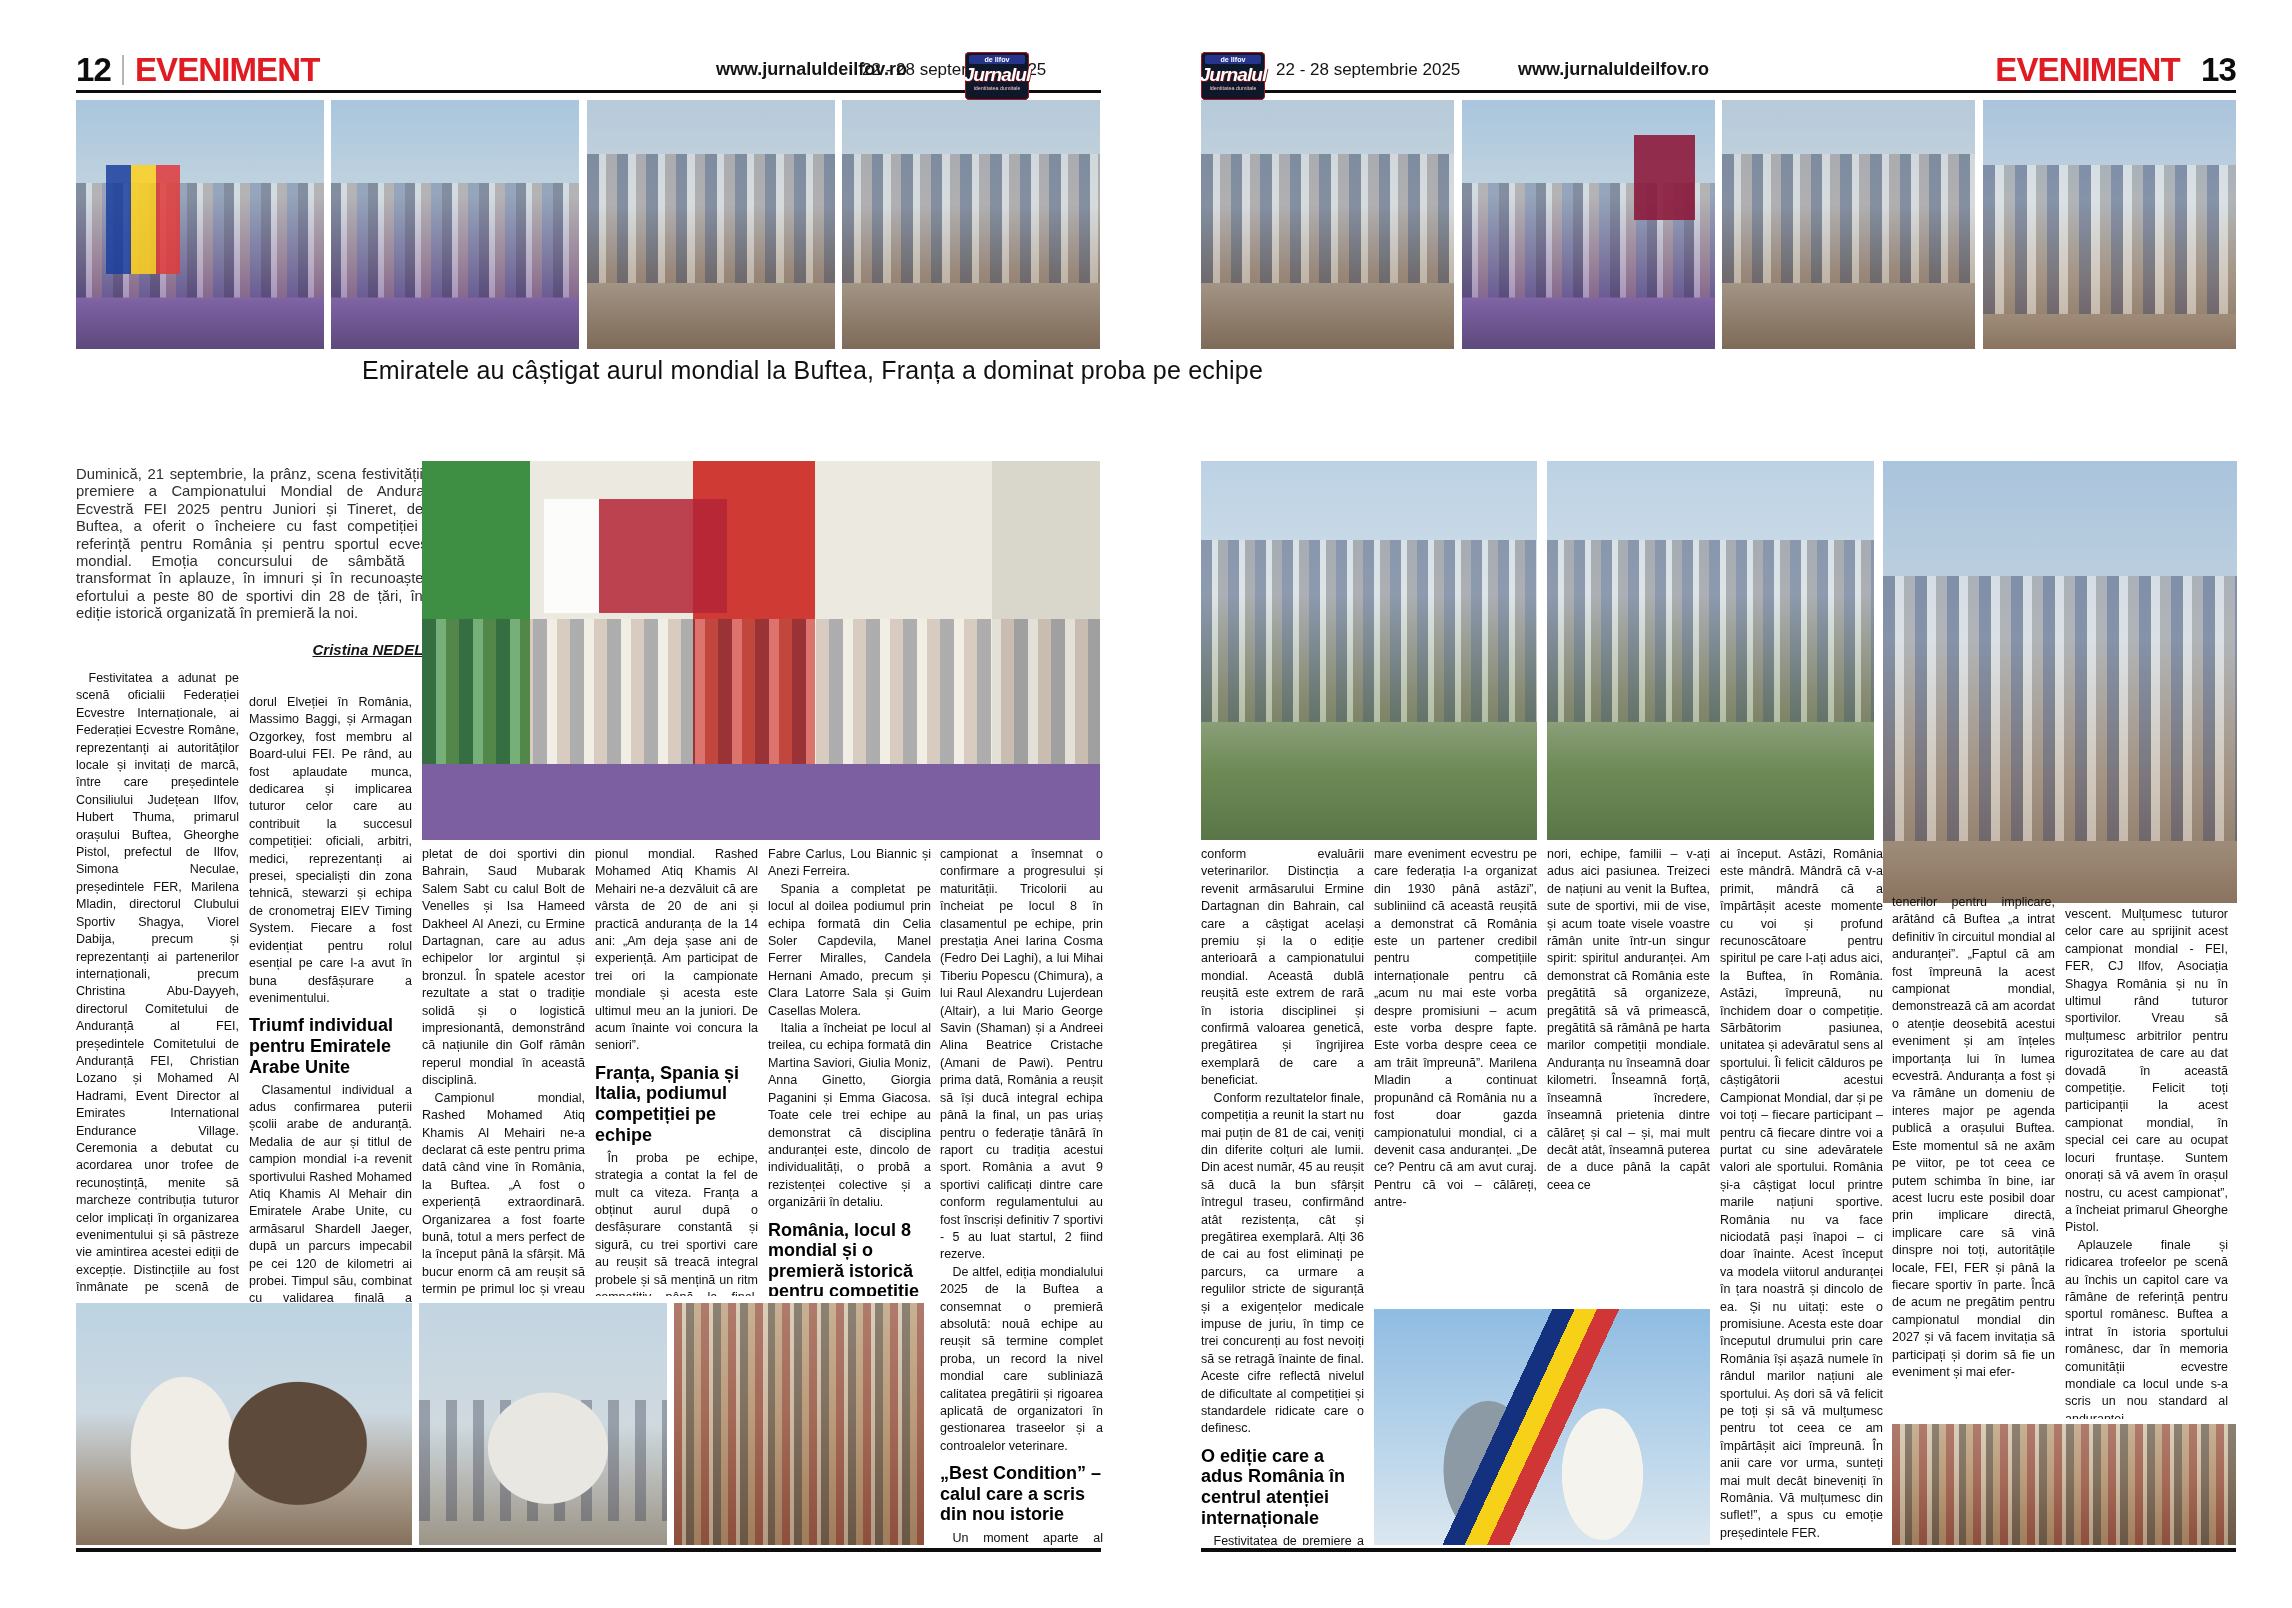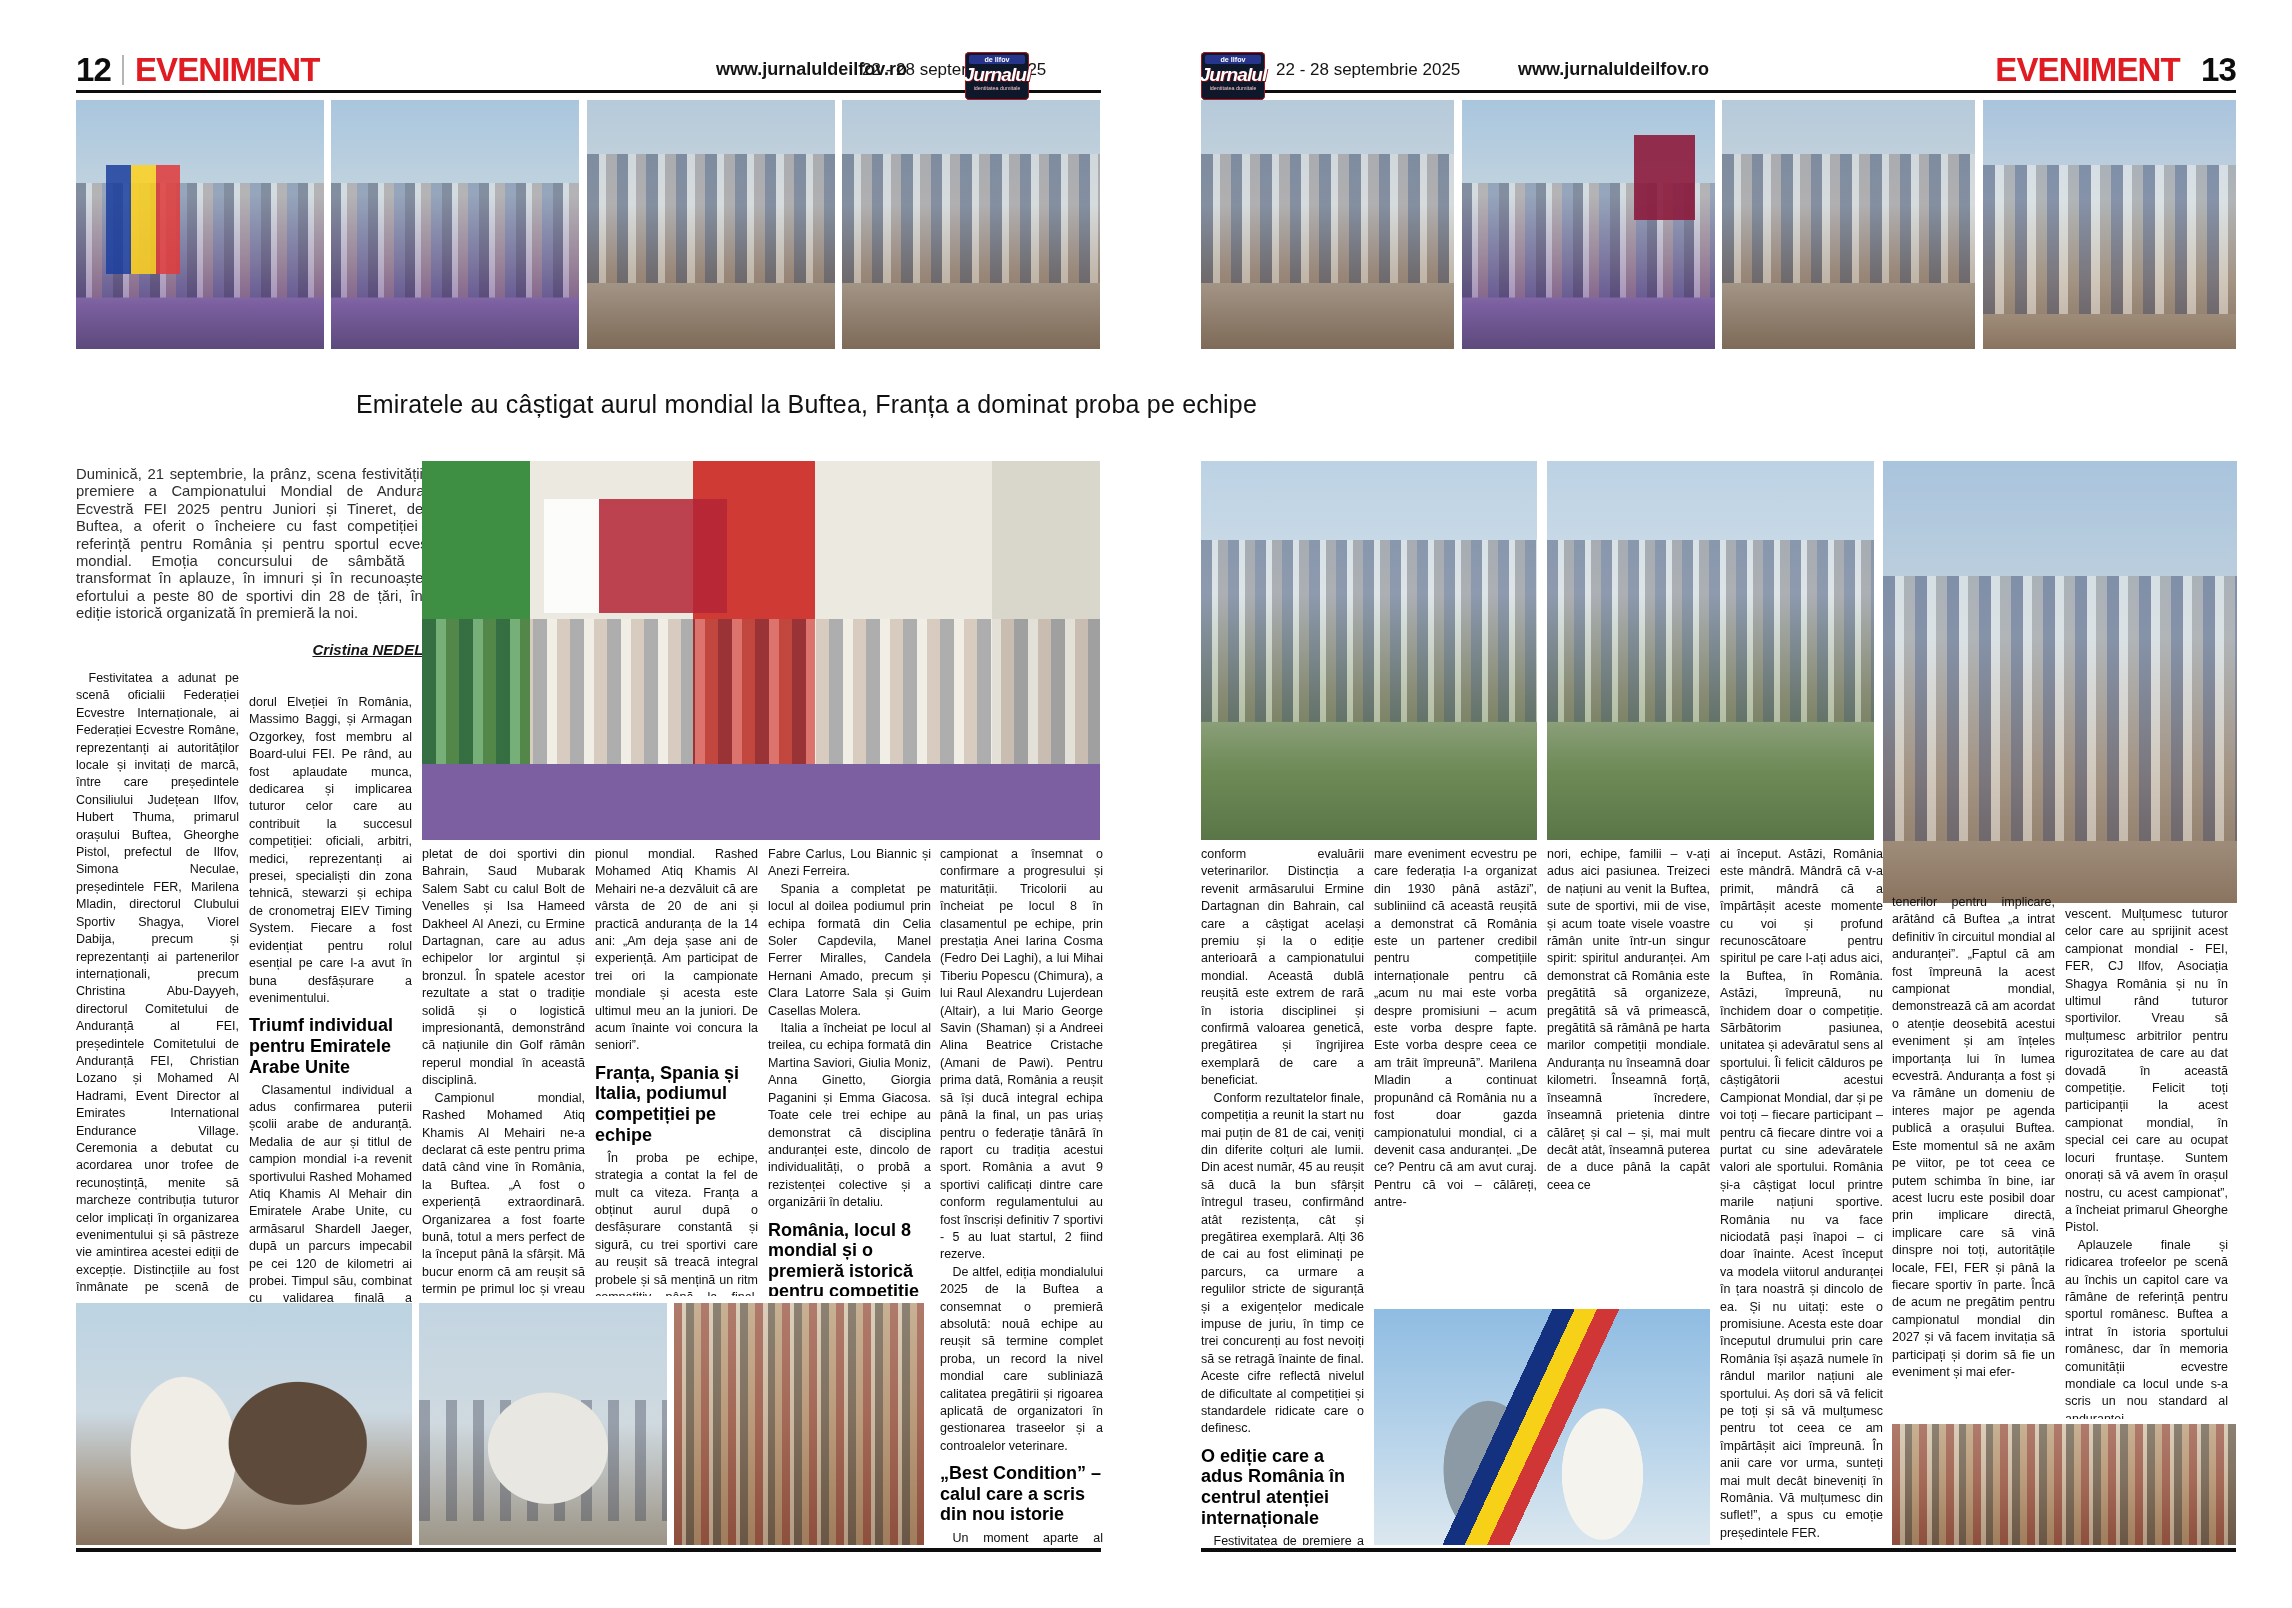--- a/index.html
+++ b/index.html
@@ -66,22 +66,22 @@
     linear-gradient(115deg, transparent 0 40%, #14317f 40% 45%, #f7d117 45% 50%, #d03636 50% 55%, transparent 55%),
     radial-gradient(ellipse 20% 46% at 68% 70%, #f4f3ee 0 60%, transparent 61%),
     radial-gradient(ellipse 22% 48% at 34% 68%, #8c9aa6 0 60%, transparent 61%),
     linear-gradient(180deg,#8fbce2 0%,#b8d4ea 55%,#dbe7ef 100%);}
   .f-ro::after{background:linear-gradient(90deg,#1b3f9e 0 34%,#ffd21c 34% 67%,#e03a3a 67% 100%);
     inset:26% 58% 30% 12%;opacity:.85;}
   .f-qa::after{background:#8d1b3d;inset:14% 8% 52% 68%;opacity:.9;}
   .f-bh::after{background:linear-gradient(90deg,#fff 0 30%,#b32435 30% 100%);inset:10% 55% 60% 18%;opacity:.85;}
 
   
-  .kicker{position:absolute;left:81px;top:356px;width:1451px;text-align:center;
-    font-size:25px;color:#101010;letter-spacing:0.2px;margin-top:34px;}
+  .kicker{position:absolute;left:87px;top:356px;width:1451px;text-align:center;
+    font-size:25px;color:#101010;letter-spacing:0.2px;}
   .headline-wrap{position:absolute;left:79px;top:383px;width:1454px;height:79px;}
 
   
   .intro{position:absolute;left:76px;top:466px;width:369px;height:174px;overflow:hidden;
     font-size:14.8px;line-height:17.4px;color:#2e2e2e;text-align:justify;}
   .byline{position:absolute;left:76px;top:641px;width:369px;text-align:right;
     font-size:15px;font-weight:700;font-style:italic;text-decoration:underline;color:#141414;}
 
   
   .col{position:absolute;width:163px;overflow:hidden;font-size:12.5px;line-height:17.4px;

